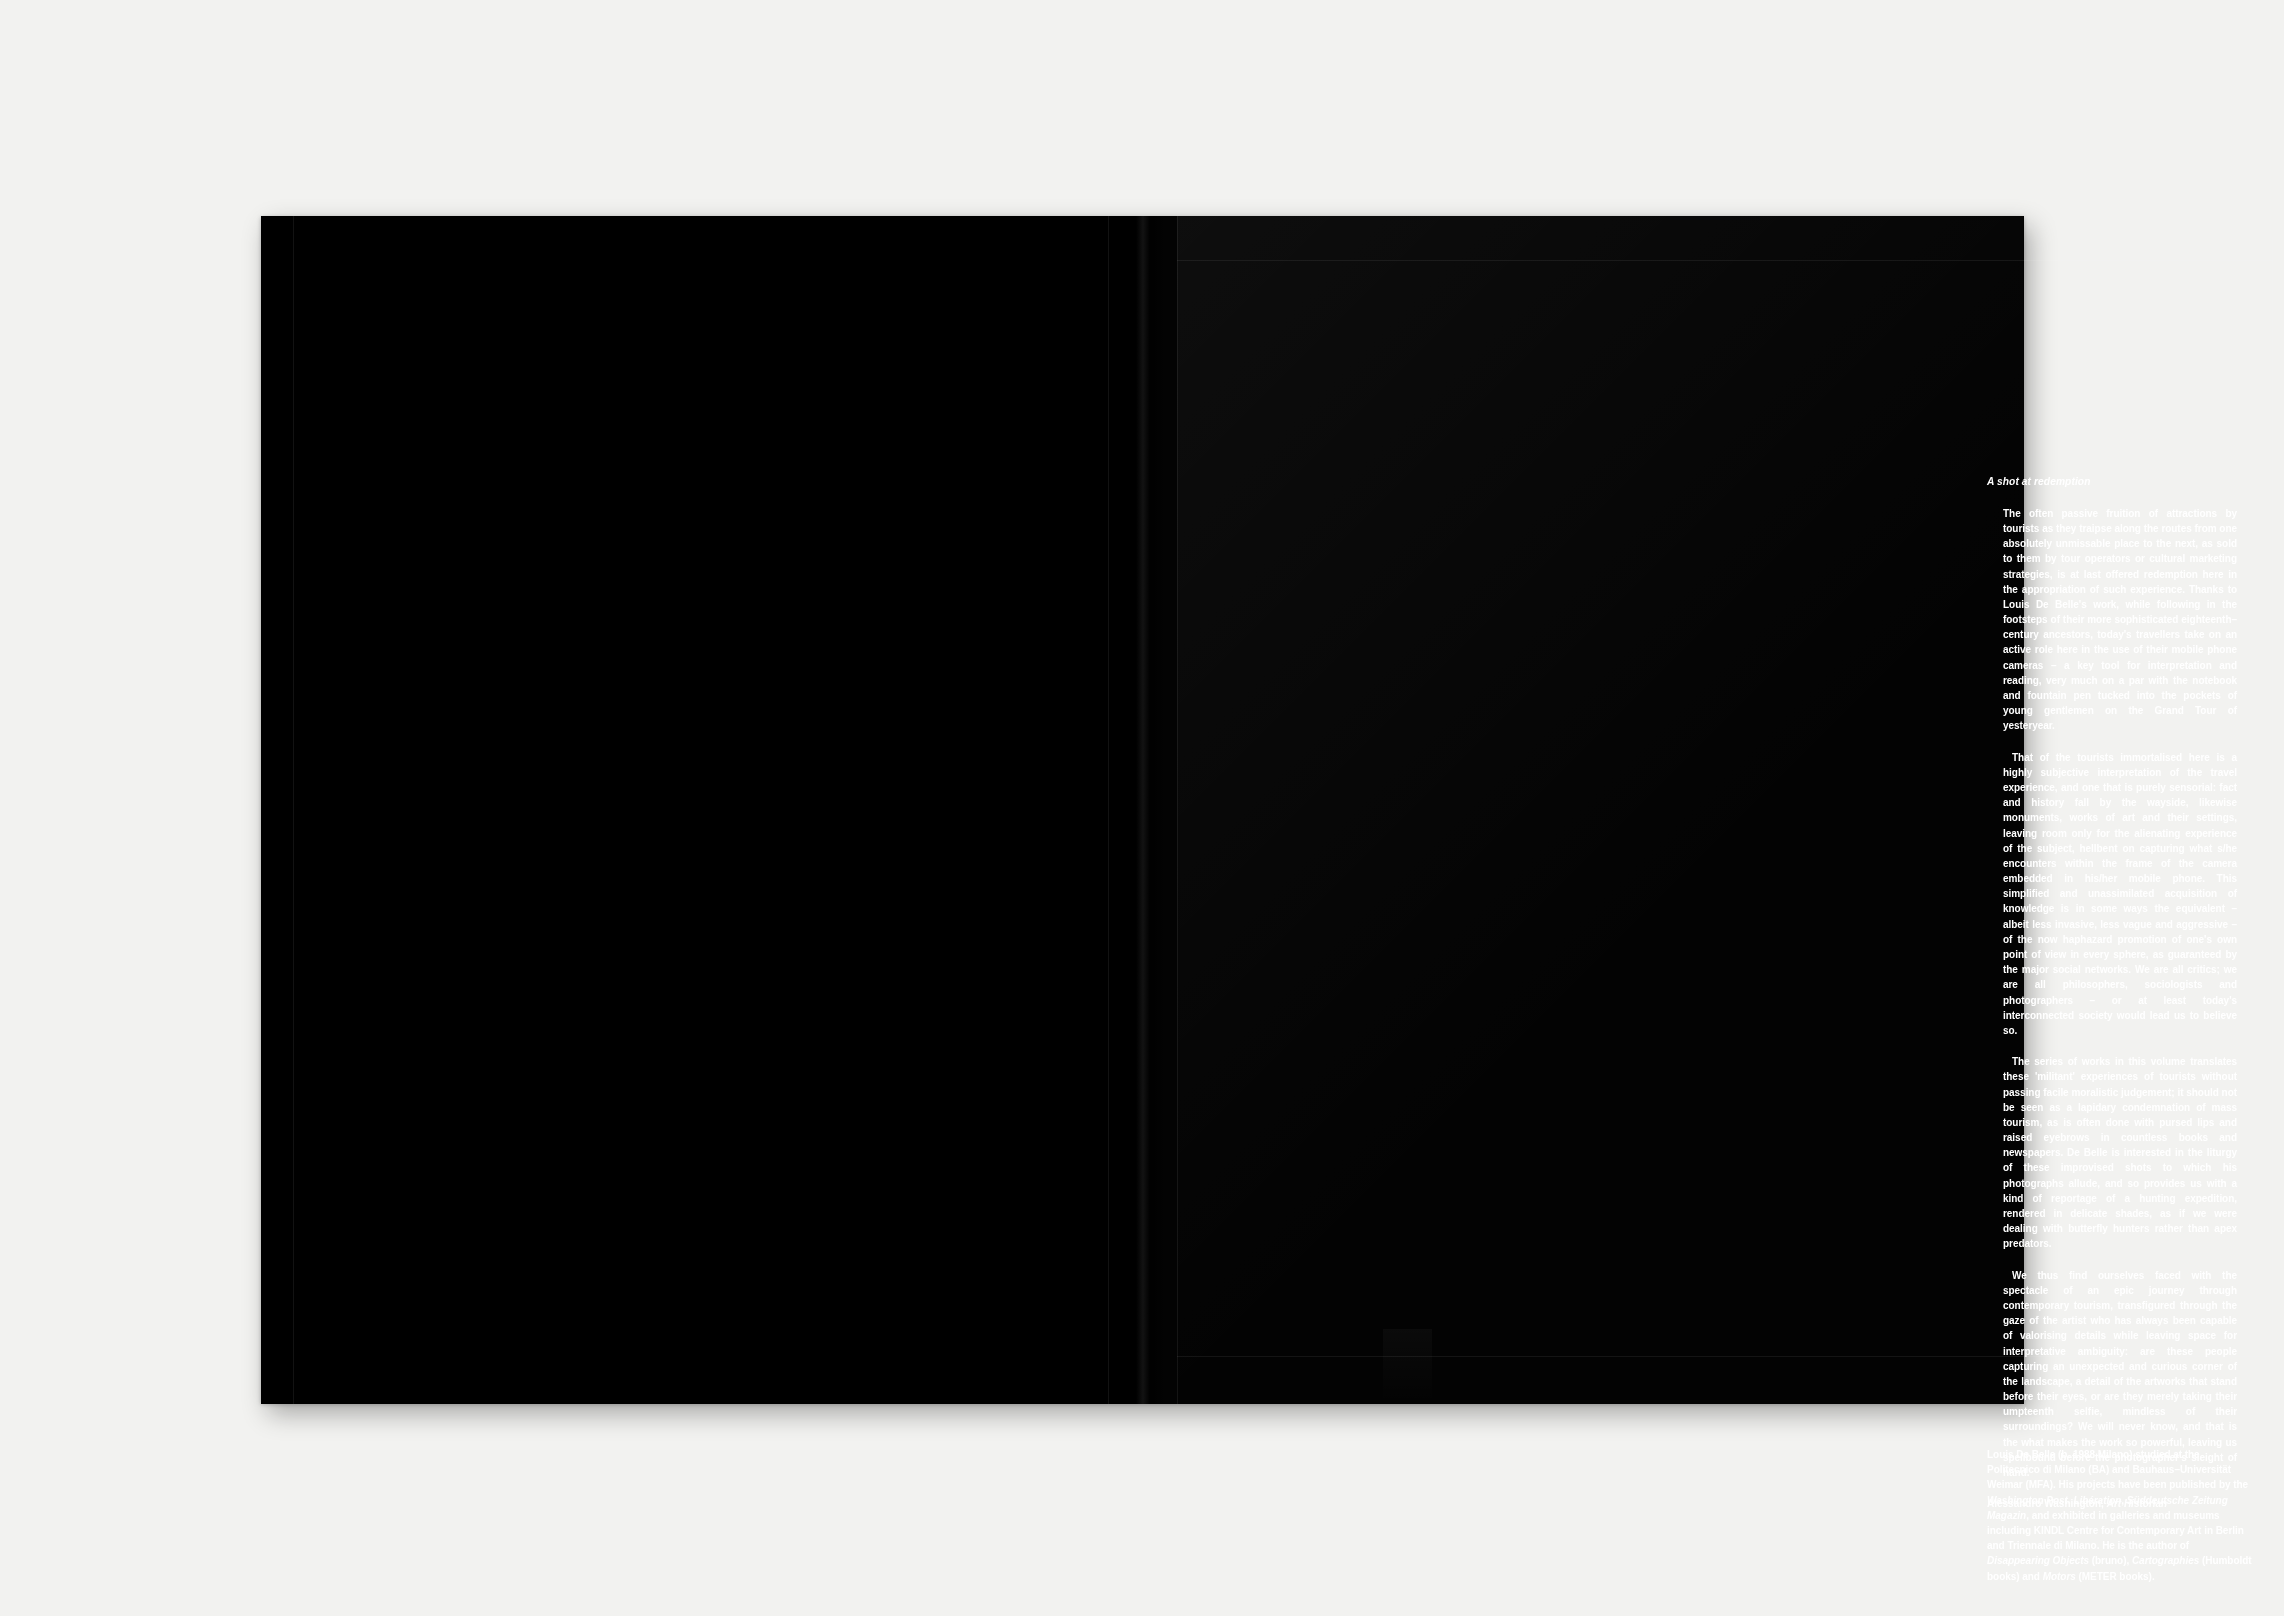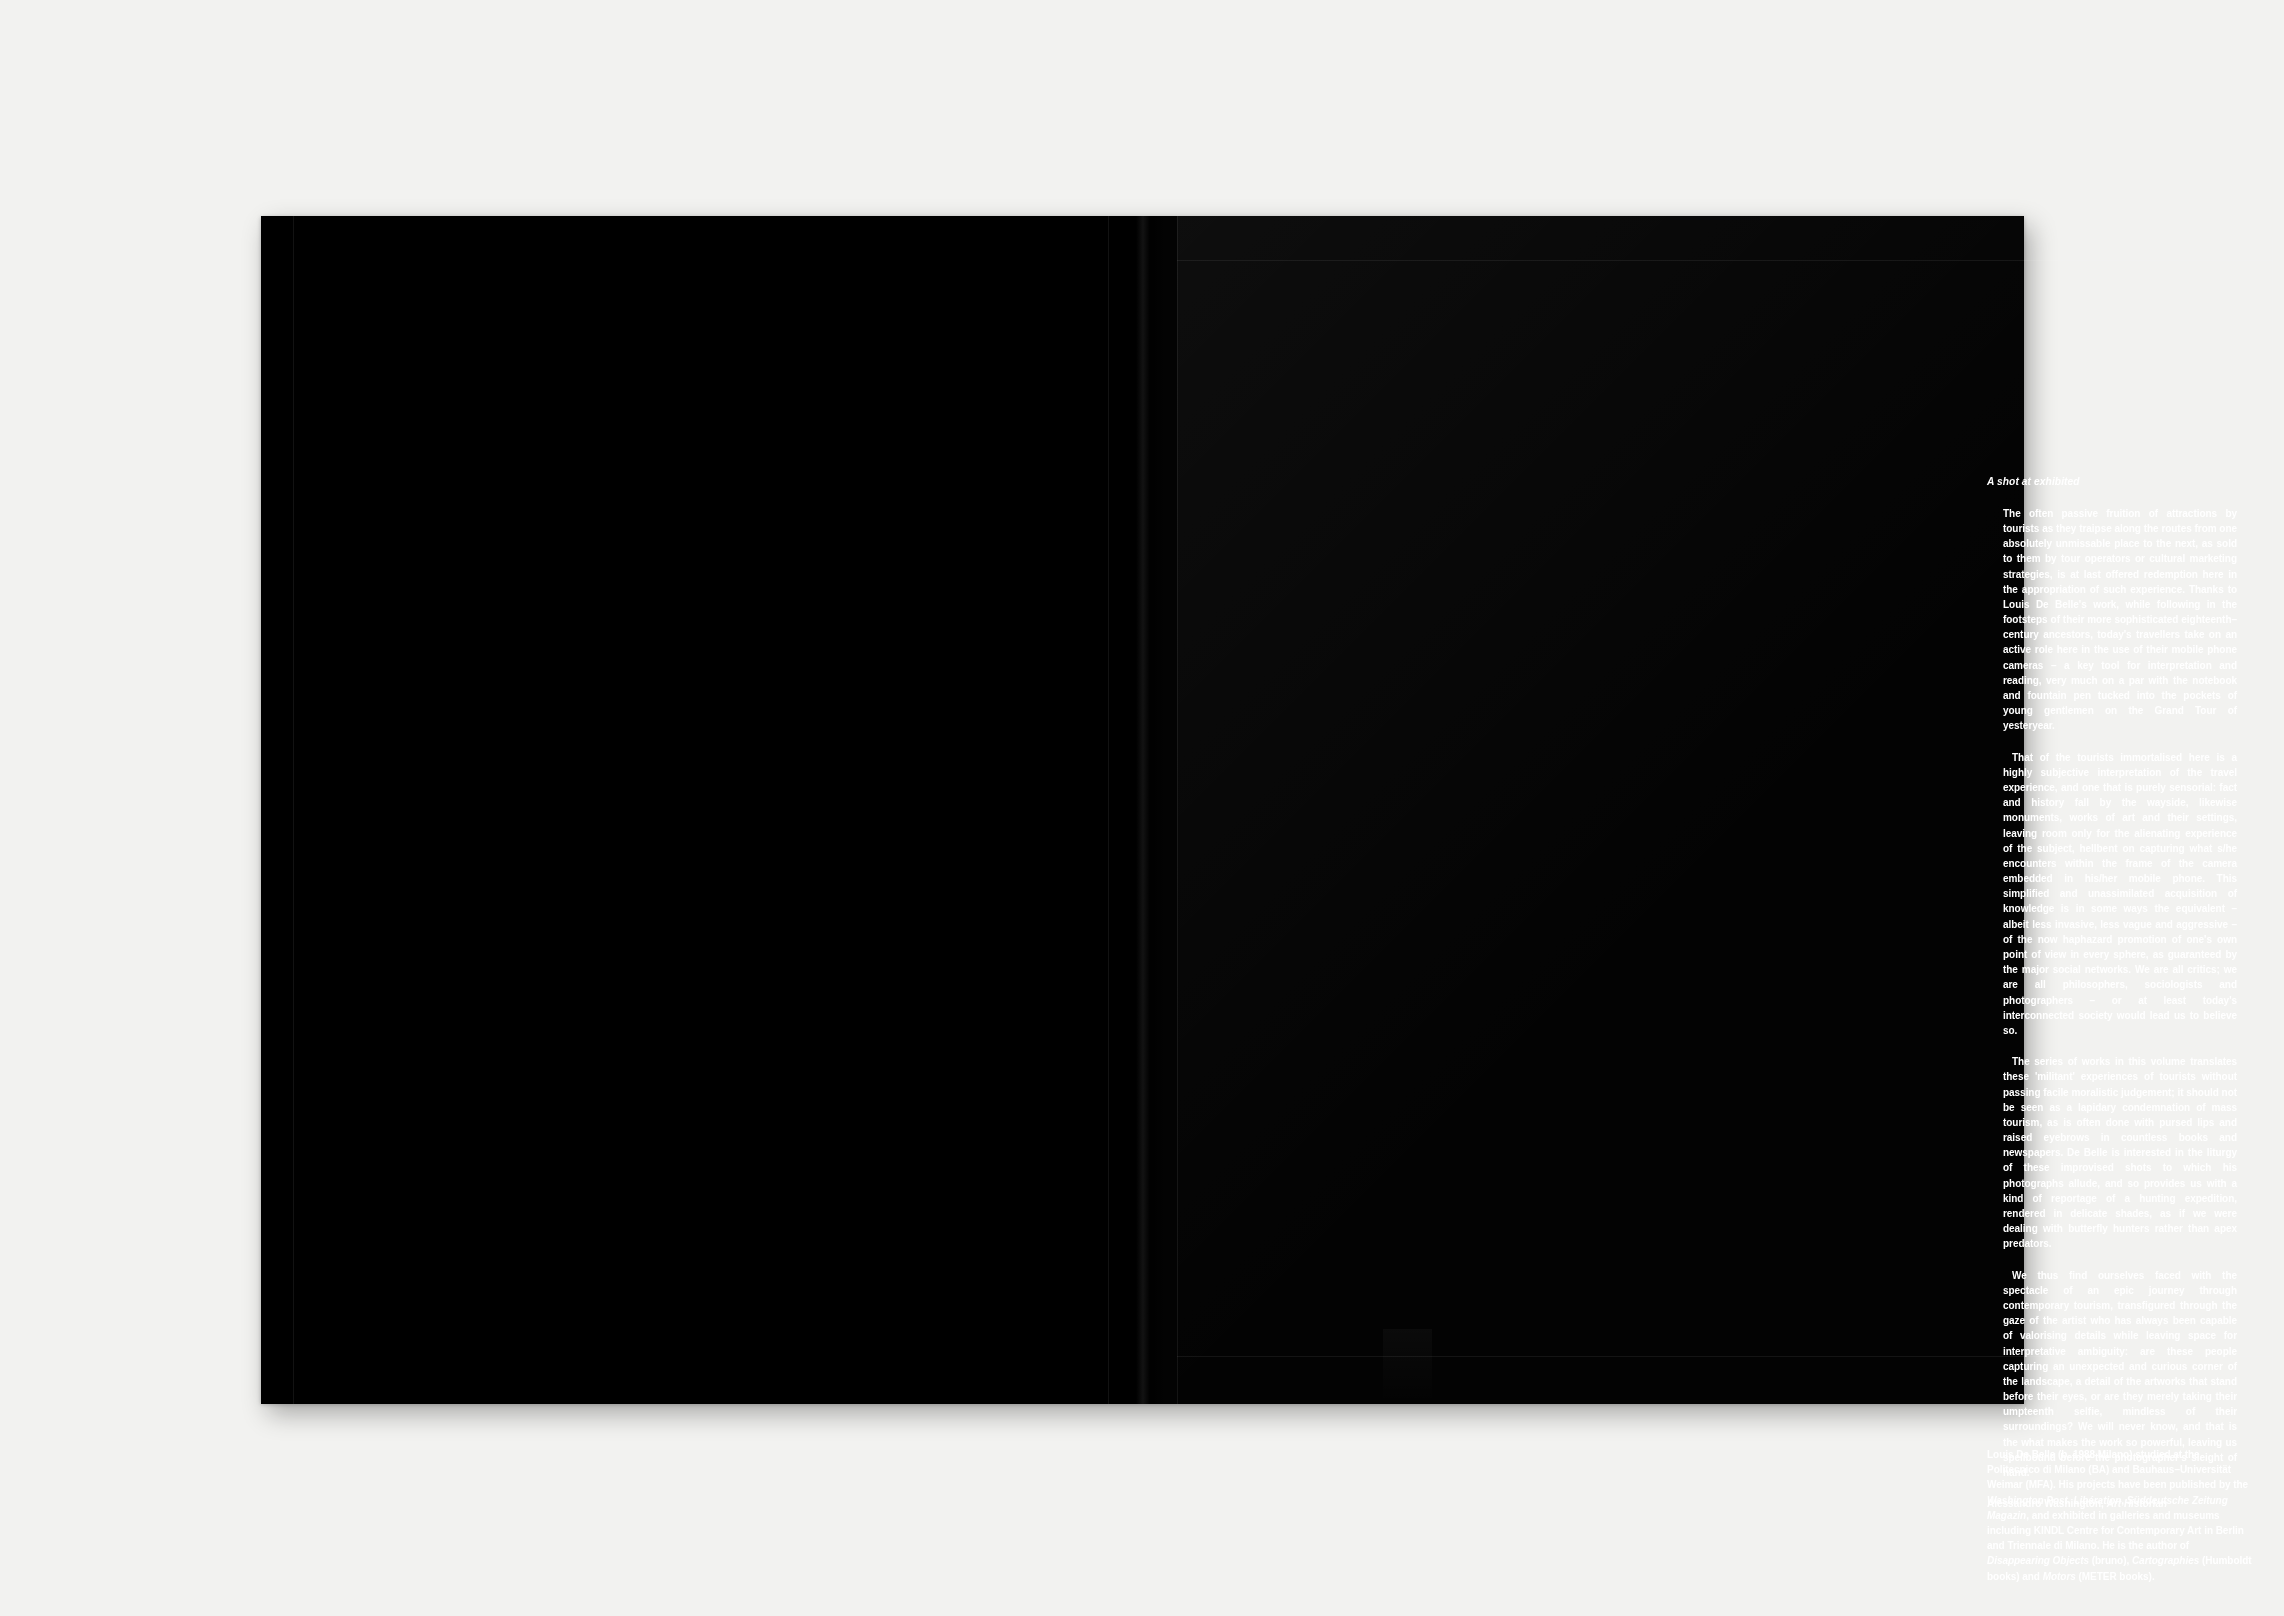--- a/index.html
+++ b/index.html
@@ -166,21 +166,21 @@
     <div class="edge-line h" style="left:916px; top:44px; width:1096px;"></div>
     <div class="edge-line h" style="left:916px; top:1140px; width:1096px;"></div>
 
     <div class="sheen" style="left:916px; top:0; width:846px; height:1188px;"></div>
 
     <div id="gutter"></div>
     <div id="spine-block"></div>
 
     <div id="text-column">
 
-      <div id="essay-title">A shot at exhibited</div>
+      <div id="essay-title">A shot at redemption</div>
 
       <div class="body-copy">
         <p>The often passive fruition of attractions by tourists as they traipse along the routes from one absolutely unmissable place to the next, as sold to them by tour operators or cultural marketing strategies, is at last offered redemption here in the appropriation of such experience. Thanks to Louis De Belle's work, while following in the footsteps of their more sophisticated eighteenth–century ancestors, today's travellers take on an active role here in the use of their mobile phone cameras – a key tool for interpretation and reading, very much on a par with the notebook and fountain pen tucked into the pockets of young gentlemen on the Grand Tour of yesteryear.</p>
         <p>That of the tourists immortalised here is a highly subjective interpretation of the travel experience, and one that is purely sensorial: fact and history fall by the wayside, likewise monuments, works of art and their settings, leaving room only for the alienating experience of the subject, hellbent on capturing what s/he encounters within the frame of the camera embedded in his/her mobile phone. This simplified and unassimilated acquisition of knowledge is in some ways the equivalent – albeit less invasive, less vague and aggressive – of the now haphazard promotion of one's own point of view in every sphere, as guaranteed by the major social networks. We are all critics; we are all philosophers, sociologists and photographers – or at least today's interconnected society would lead us to believe so.</p>
         <p>The series of works in this volume translates these 'militant' experiences of tourists without passing facile moralistic judgement; it should not be seen as a lapidary condemnation of mass tourism, as is often done with pursed lips and raised eyebrows in countless books and newspapers. De Belle is interested in the liturgy of these improvised shots to which his photographs allude, and so provides us with a kind of reportage of a hunting expedition, rendered in delicate shades, as if we were dealing with butterfly hunters rather than apex predators.</p>
         <p>We thus find ourselves faced with the spectacle of an epic journey through contemporary tourism, transfigured through the gaze of the artist who has always been capable of valorising details while leaving space for interpretative ambiguity: are these people capturing an unexpected and curious corner of the landscape, a detail of the artworks that stand before their eyes, or are they merely taking their umpteenth selfie, mindless of their surroundings? We will never know, and that is the what makes the work so powerful, leaving us spellbound before the photographer's sleight of hand.</p>
       </div>
 
       <div id="byline">
         <span>Alessandro Washington,</span>

